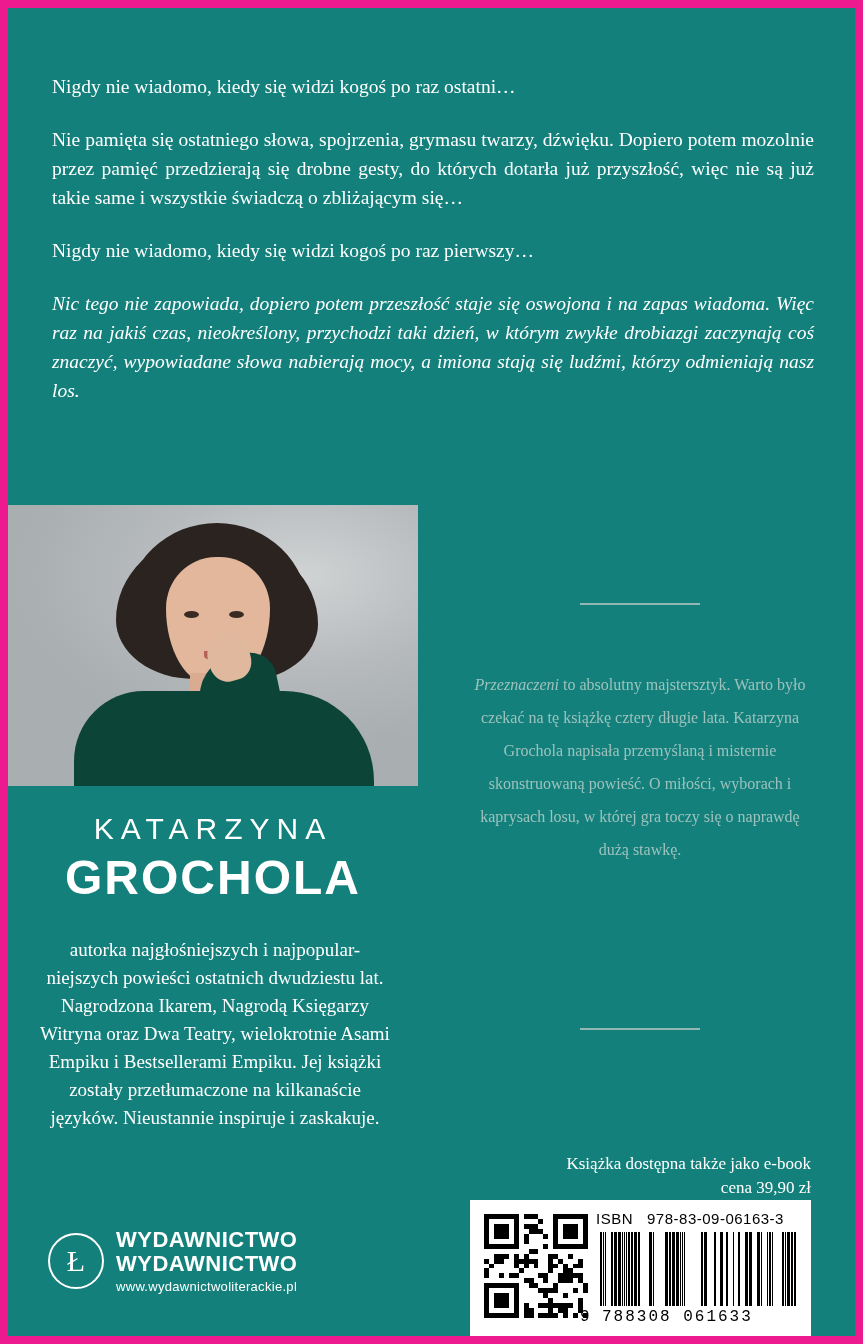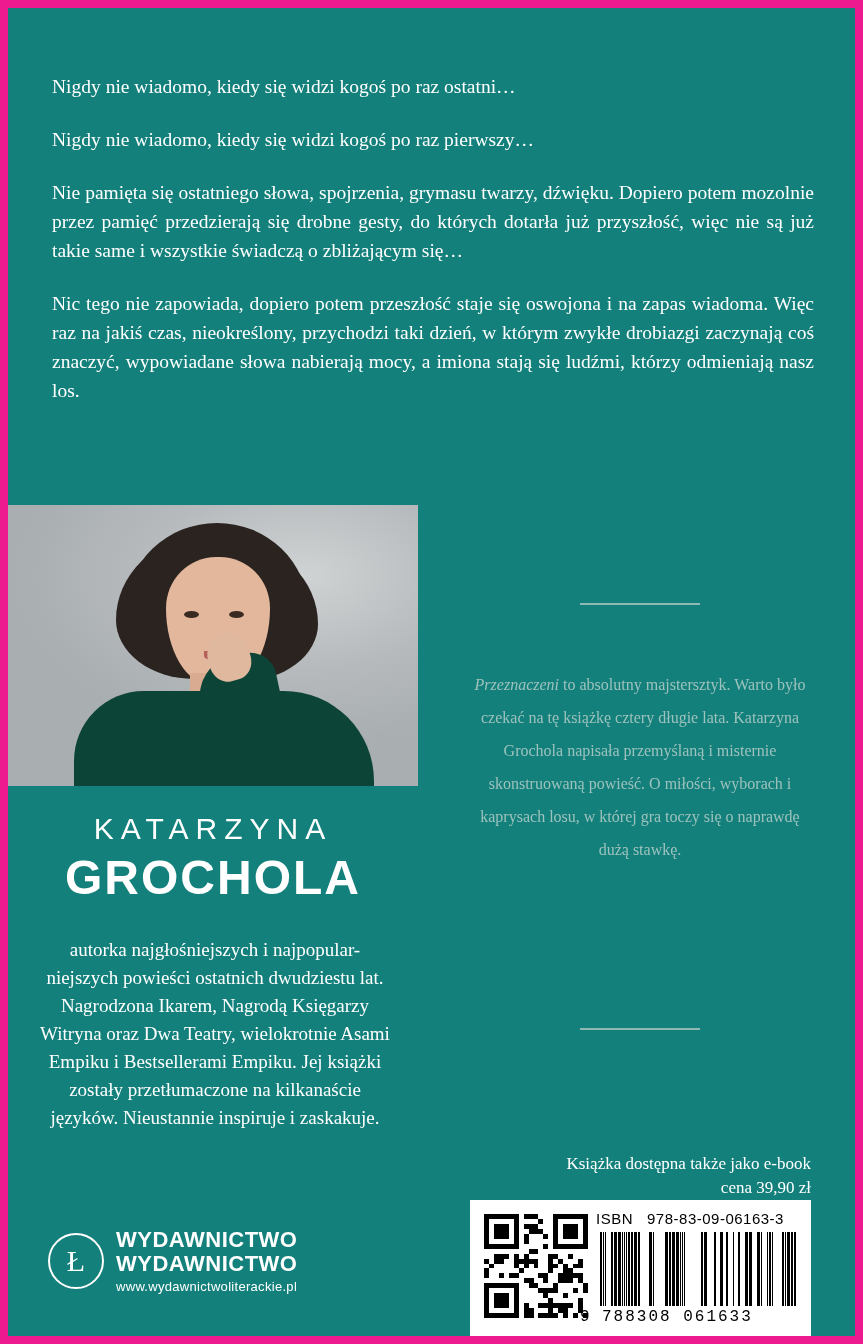--- a/index.html
+++ b/index.html
@@ -36,20 +36,21 @@
     color: #ffffff;
     font-size: 19.5px;
     line-height: 29px;
     text-align: justify;
   }
   .quote-block p {
     margin: 0 0 24px 0;
   }
   .quote-block p.last {
     margin-bottom: 16px;
+    font-style: italic;
   }
   .quote-author {
     position: absolute;
     left: 52px;
     top: 432px;
     width: 762px;
     text-align: right;
     color: #ffffff;
     font-size: 19.5px;
   }
@@ -326,22 +327,22 @@
   }
 </style>
 </head>
 <body>
 
 <div class="page">
   <div class="teal-panel"></div>
 
   <div class="quote-block">
     <p>Nigdy nie wiadomo, kiedy się widzi kogoś po raz ostatni…</p>
+    <p>Nie pamięta się ostatniego słowa, spojrzenia, grymasu twarzy, dźwięku. Dopiero potem mozolnie przez pamięć przedzierają się drobne gesty, do których dotarła już przyszłość, więc nie są już takie same i wszystkie świadczą o zbliżającym się…</p>
     <p>Nigdy nie wiadomo, kiedy się widzi kogoś po raz pierwszy…</p>
-    <p>Nie pamięta się ostatniego słowa, spojrzenia, grymasu twarzy, dźwięku. Dopiero potem mozolnie przez pamięć przedzierają się drobne gesty, do których dotarła już przyszłość, więc nie są już takie same i wszystkie świadczą o zbliżającym się…</p>
     <p class="last">Nic tego nie zapowiada, dopiero potem przeszłość staje się oswojona i na zapas wiadoma.  Więc raz na jakiś czas, nieokreślony, przychodzi taki dzień, w którym zwykłe drobiazgi zaczynają coś znaczyć, wypowiadane słowa nabierają mocy, a imiona stają się ludźmi, którzy odmieniają nasz los.</p>
   </div>
 
   <div class="photo">
     <div class="bg"></div>
     <div class="hair"></div>
     <div class="face"></div>
     <div class="mouth"></div>
     <div class="neck"></div>
     <div class="body"></div>

